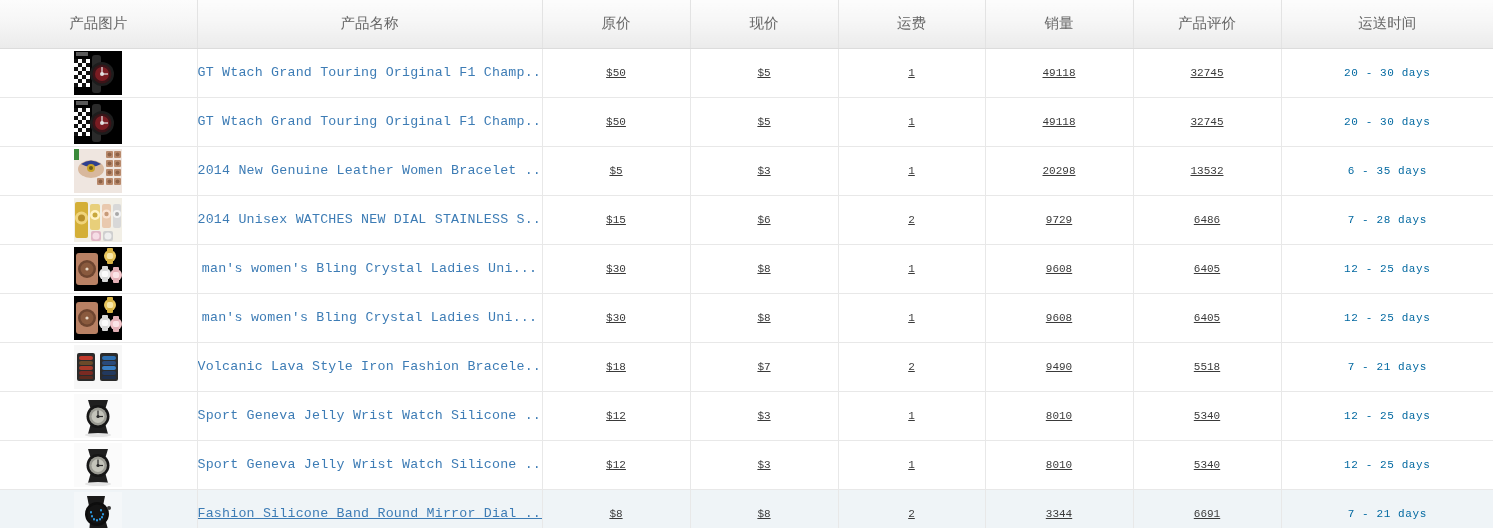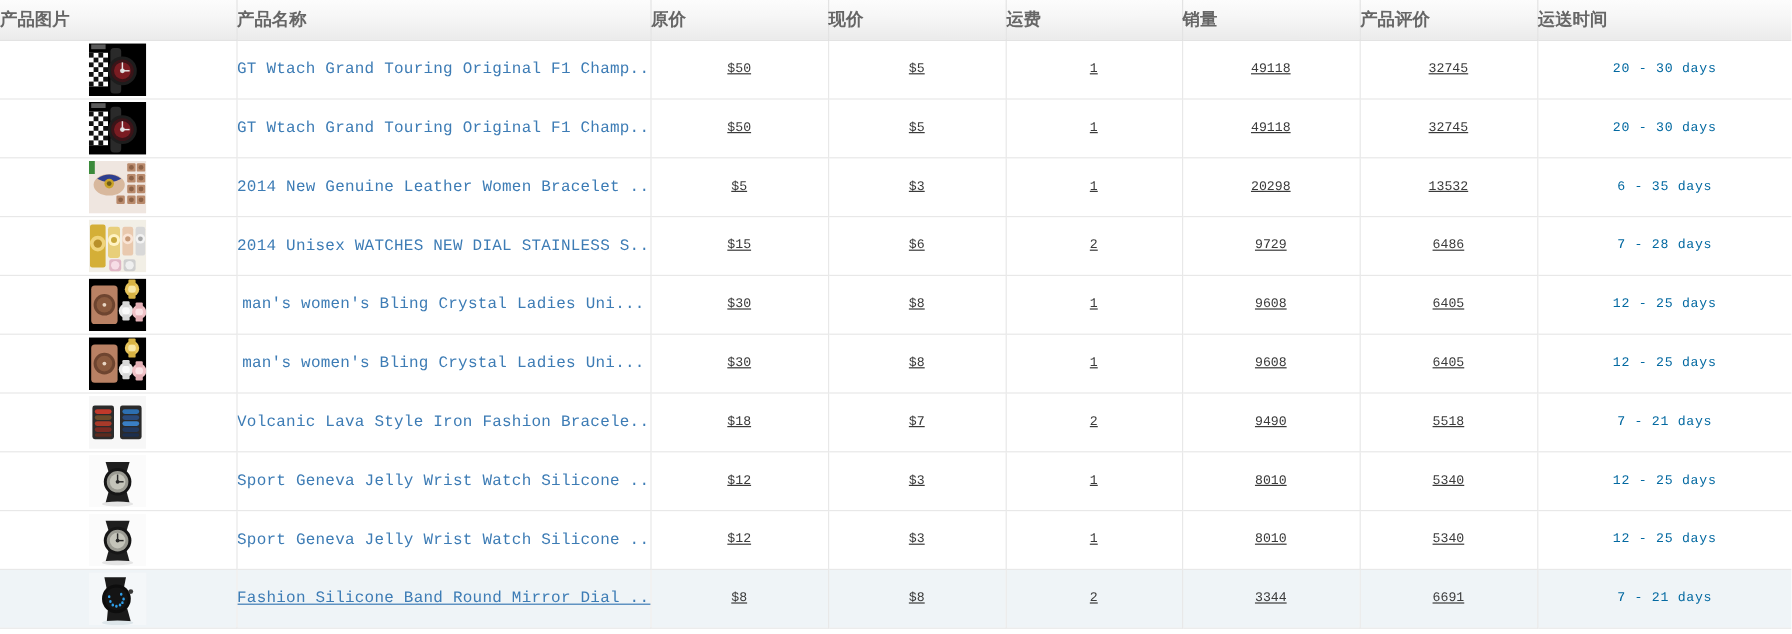--- a/index.html
+++ b/index.html
@@ -9,29 +9,29 @@
     background: #ffffff;
     font-family: "Liberation Mono", "DejaVu Sans Mono", monospace;
     overflow: hidden;
   }
   #product-table {
     width: 1493px;
     border-collapse: collapse;
     table-layout: fixed;
   }
   #product-table thead th {
-    height: 33px;
+    height: 48px;
     background: linear-gradient(to bottom, #fcfcfc 0%, #f6f6f6 45%, #ebebeb 100%);
     border-bottom: 1px solid #dcdcdc;
     border-right: 1px solid #e3e3e3;
     color: #666666;
     font-family: "DejaVu Sans", "Liberation Sans", sans-serif;
     font-size: 14.5px;
-    font-weight: bold;
-    text-align: left;
+    font-weight: normal;
+    text-align: center;
     vertical-align: middle;
     padding: 0;
   }
   #product-table thead th:last-child { border-right: none; }
   #product-table thead th.no-left { border-left: none; }
 
   #product-table tbody td {
     height: 49px;
     border-bottom: 1px solid #e8e8e8;
     border-right: 1px solid #e8e8e8;

